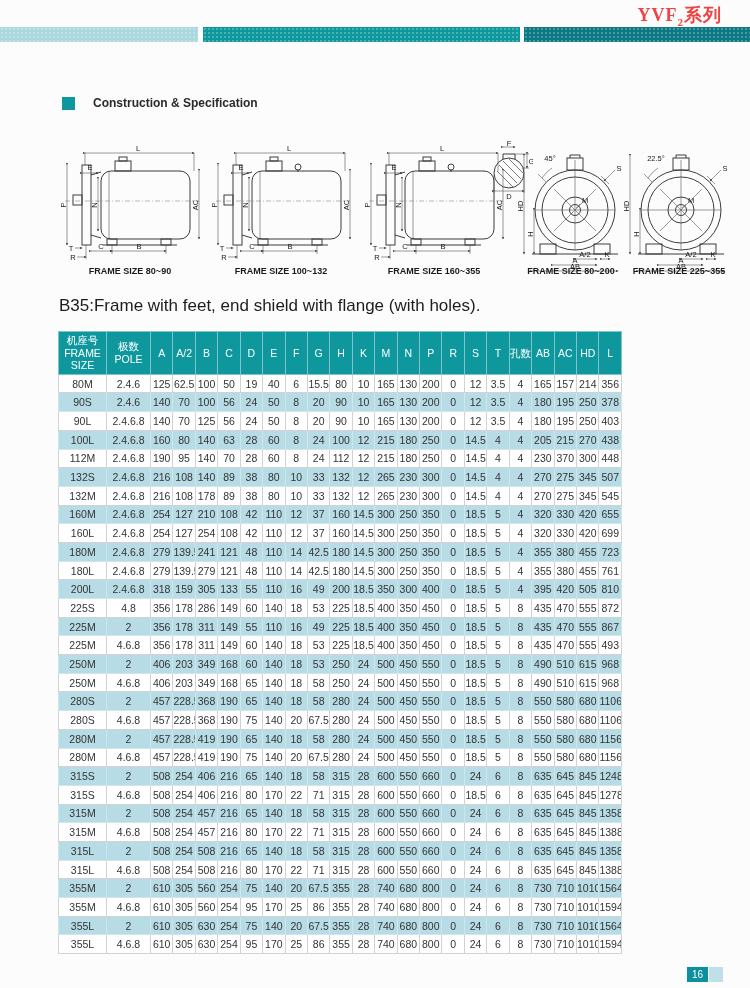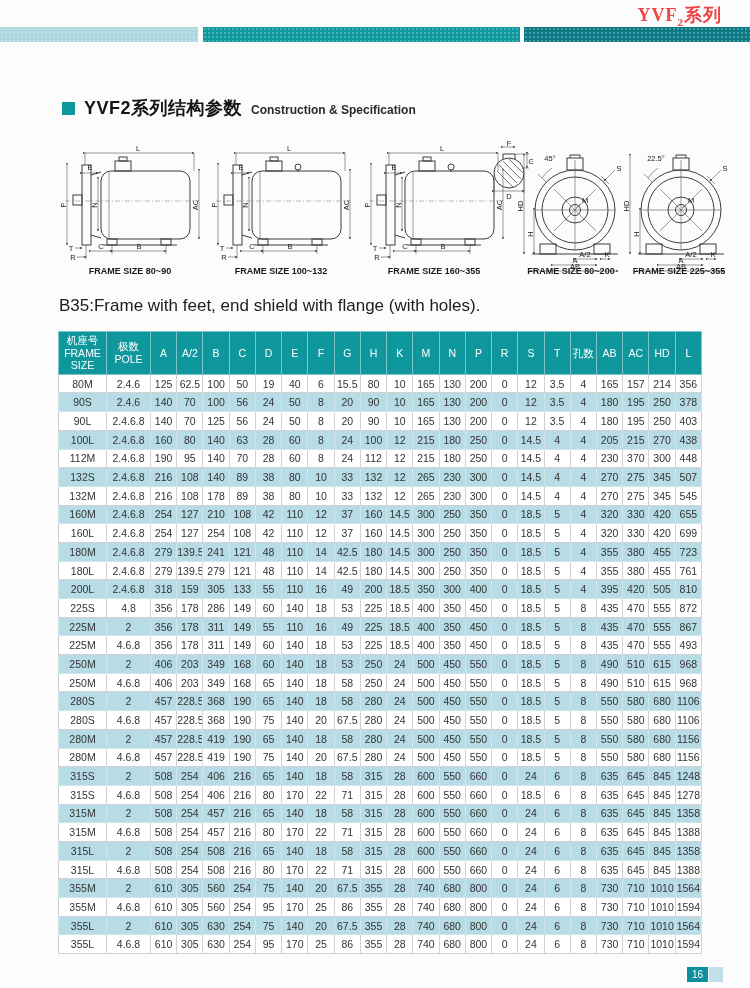--- a/index.html
+++ b/index.html
@@ -37,21 +37,21 @@
   svg .dim{font-size:7.5px;fill:#1a1a1a;font-family:"Liberation Sans",sans-serif;}
   svg .hatch{stroke:#444;stroke-width:.7;}
   .caption{
     position:absolute;top:266px;transform:translateX(-50%);
     font-size:9px;font-weight:bold;color:#1a1a1a;white-space:nowrap;text-align:right;
   }
   
   .note{position:absolute;top:296px;left:59px;font-size:17px;color:#1d1d1d;}
   
   .spec-table{
-    position:absolute;top:331px;left:58px;width:644px;
+    position:absolute;top:331px;left:58px;width:564px;
     border-collapse:collapse;table-layout:fixed;
     font-size:10.5px;color:#333;
   }
   .spec-table col.c1{width:48px;} .spec-table col.c2{width:44px;}
   .spec-table th{
     background:#0e989d;color:#fff;font-weight:normal;
     font-size:10.5px;line-height:1.2;white-space:pre-line;
     border:1px solid #7fc4c8;padding:2px 0;height:34px;vertical-align:middle;
   }
   .spec-table td{
@@ -69,21 +69,20 @@
 <body>
 
 <div class="brand"><span>YVF</span><sub>2</sub><span>系列</span></div>
 
 <div class="bar bar1"></div>
 <div class="bar bar2"></div>
 <div class="bar bar3"></div>
 
 <div class="title-row">
   <span class="title-sq"></span>
-  <span class="title-zh">YVF2系列结构参数</span>
   <span class="title-en">Construction &amp; Specification</span>
 </div>
 
 <div class="fig side-slot" style="left:57px;top:143px;">
   <svg width="150" height="118" viewBox="0 0 150 118">
     <defs>
         <marker id="ar" markerWidth="8" markerHeight="8" refX="4" refY="2" orient="auto">
           <path d="M0,0 L5,2 L0,4 z" fill="#3d3d3d"></path>
         </marker>
       </defs>

